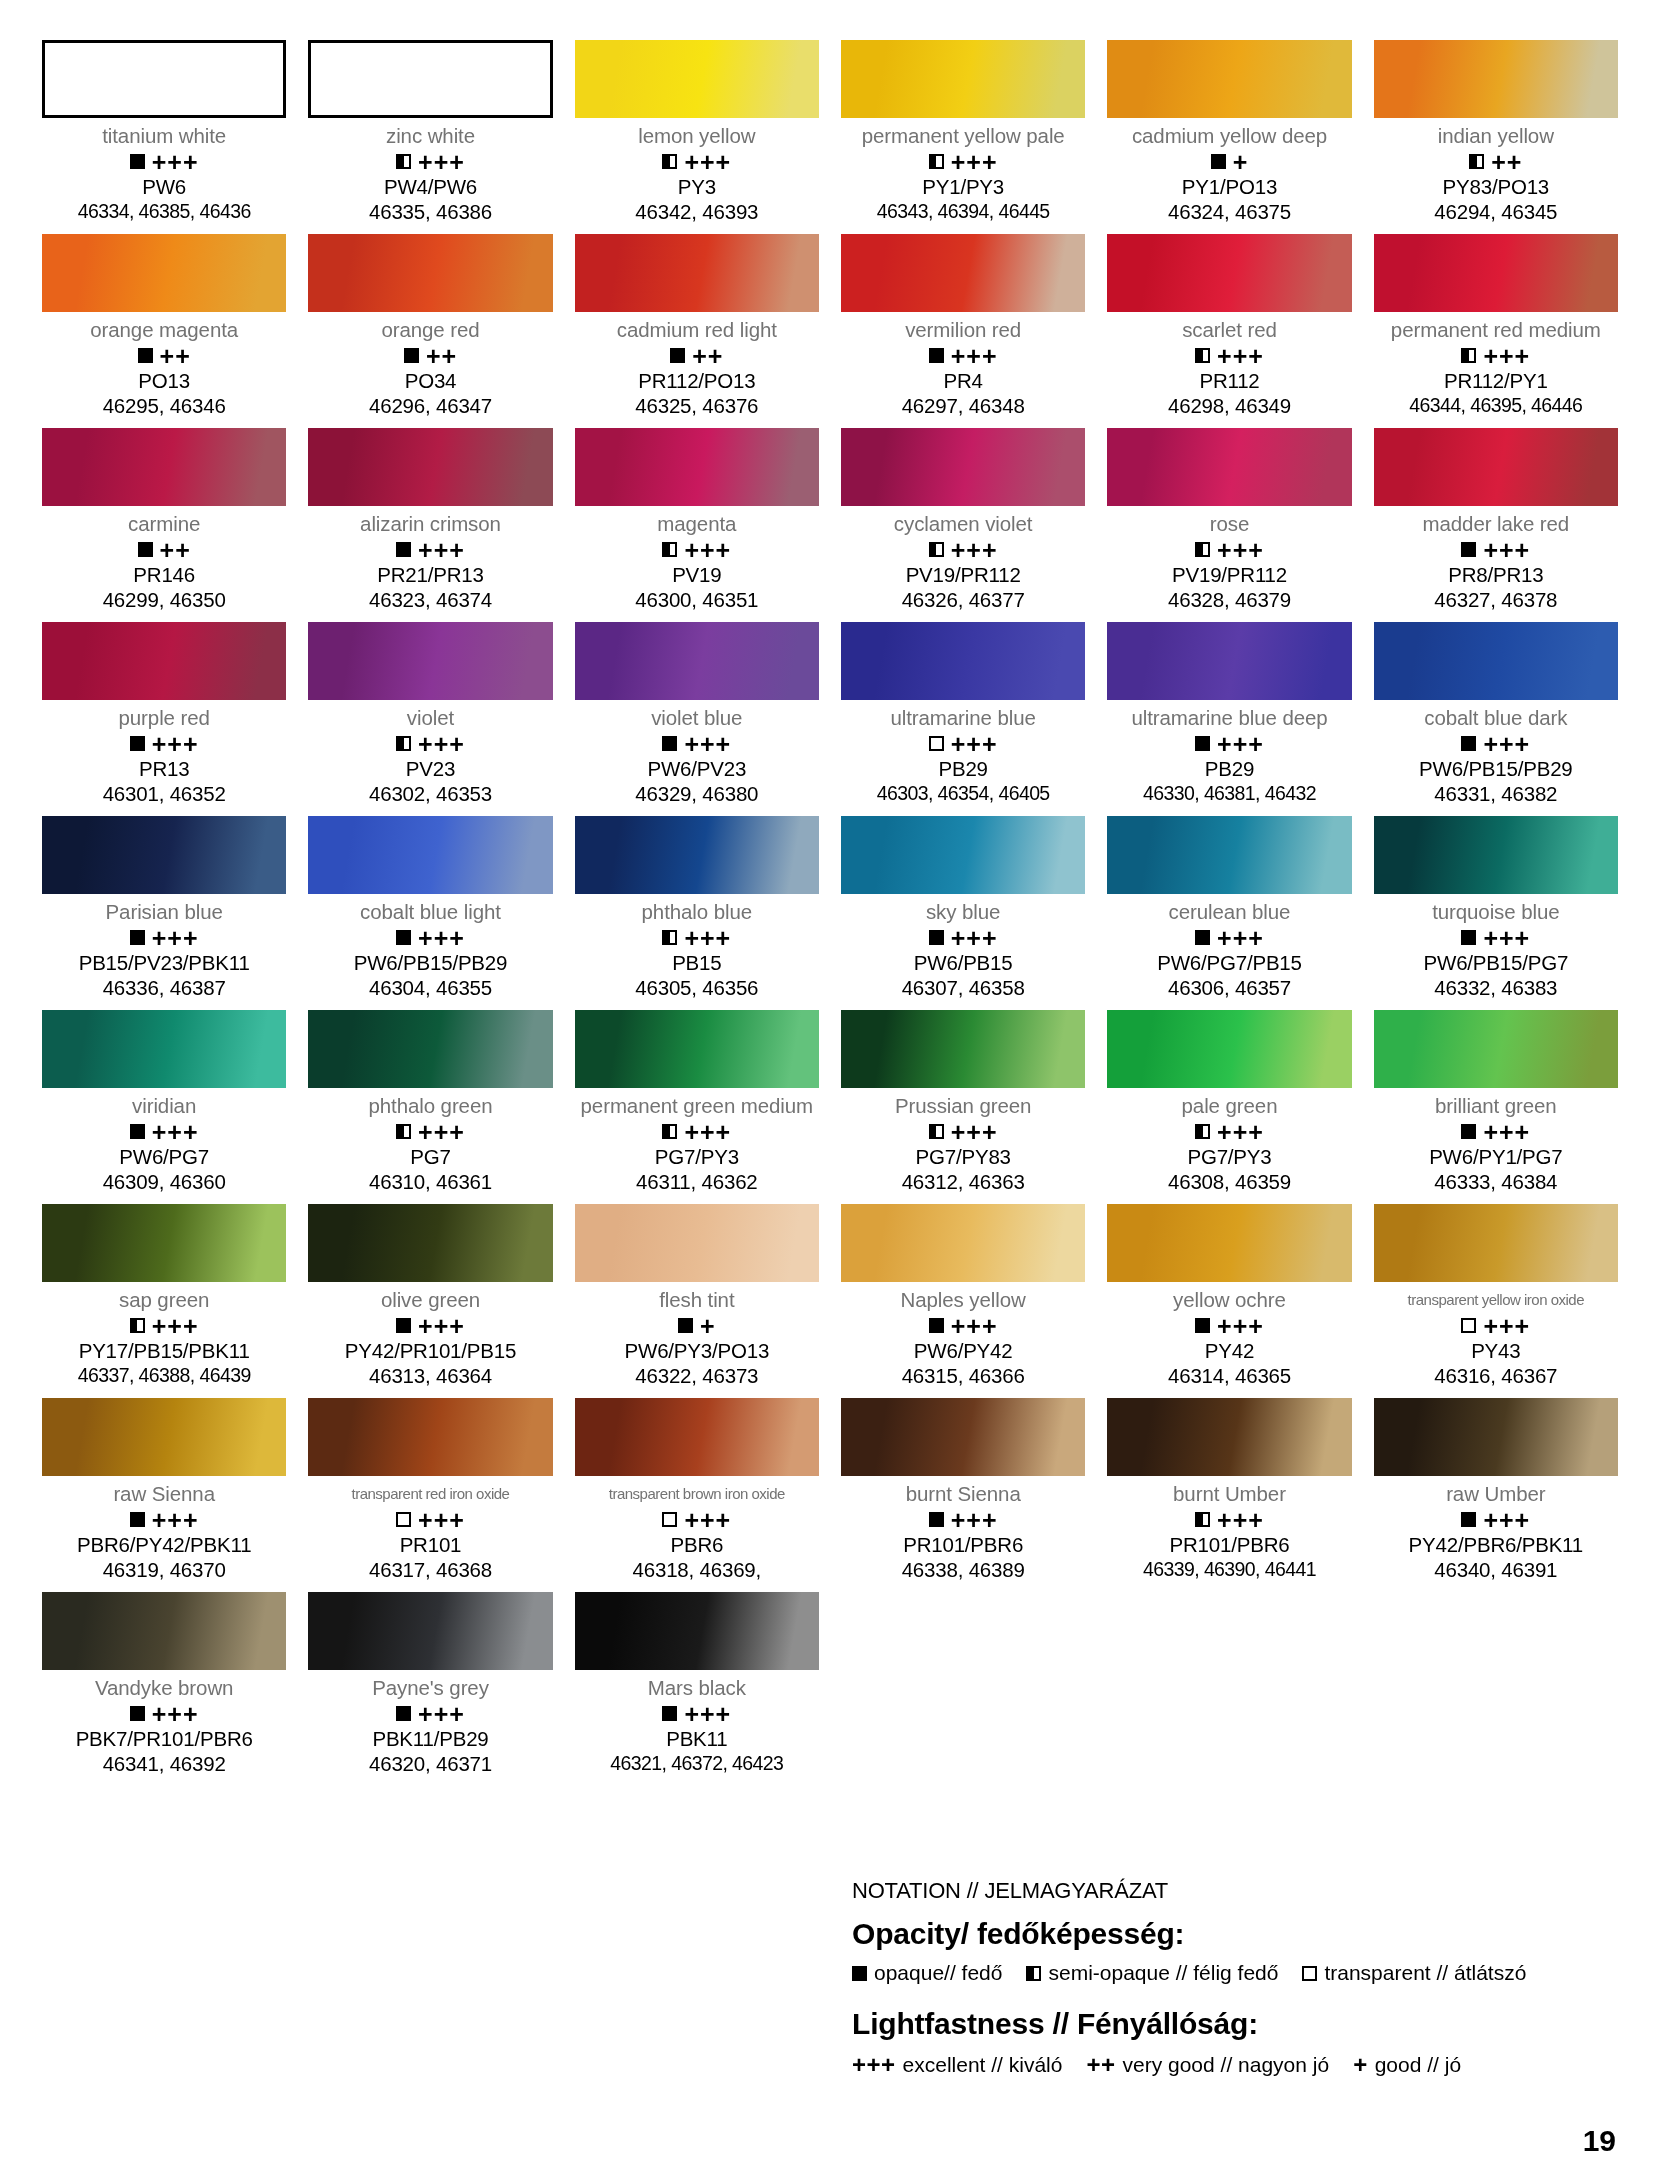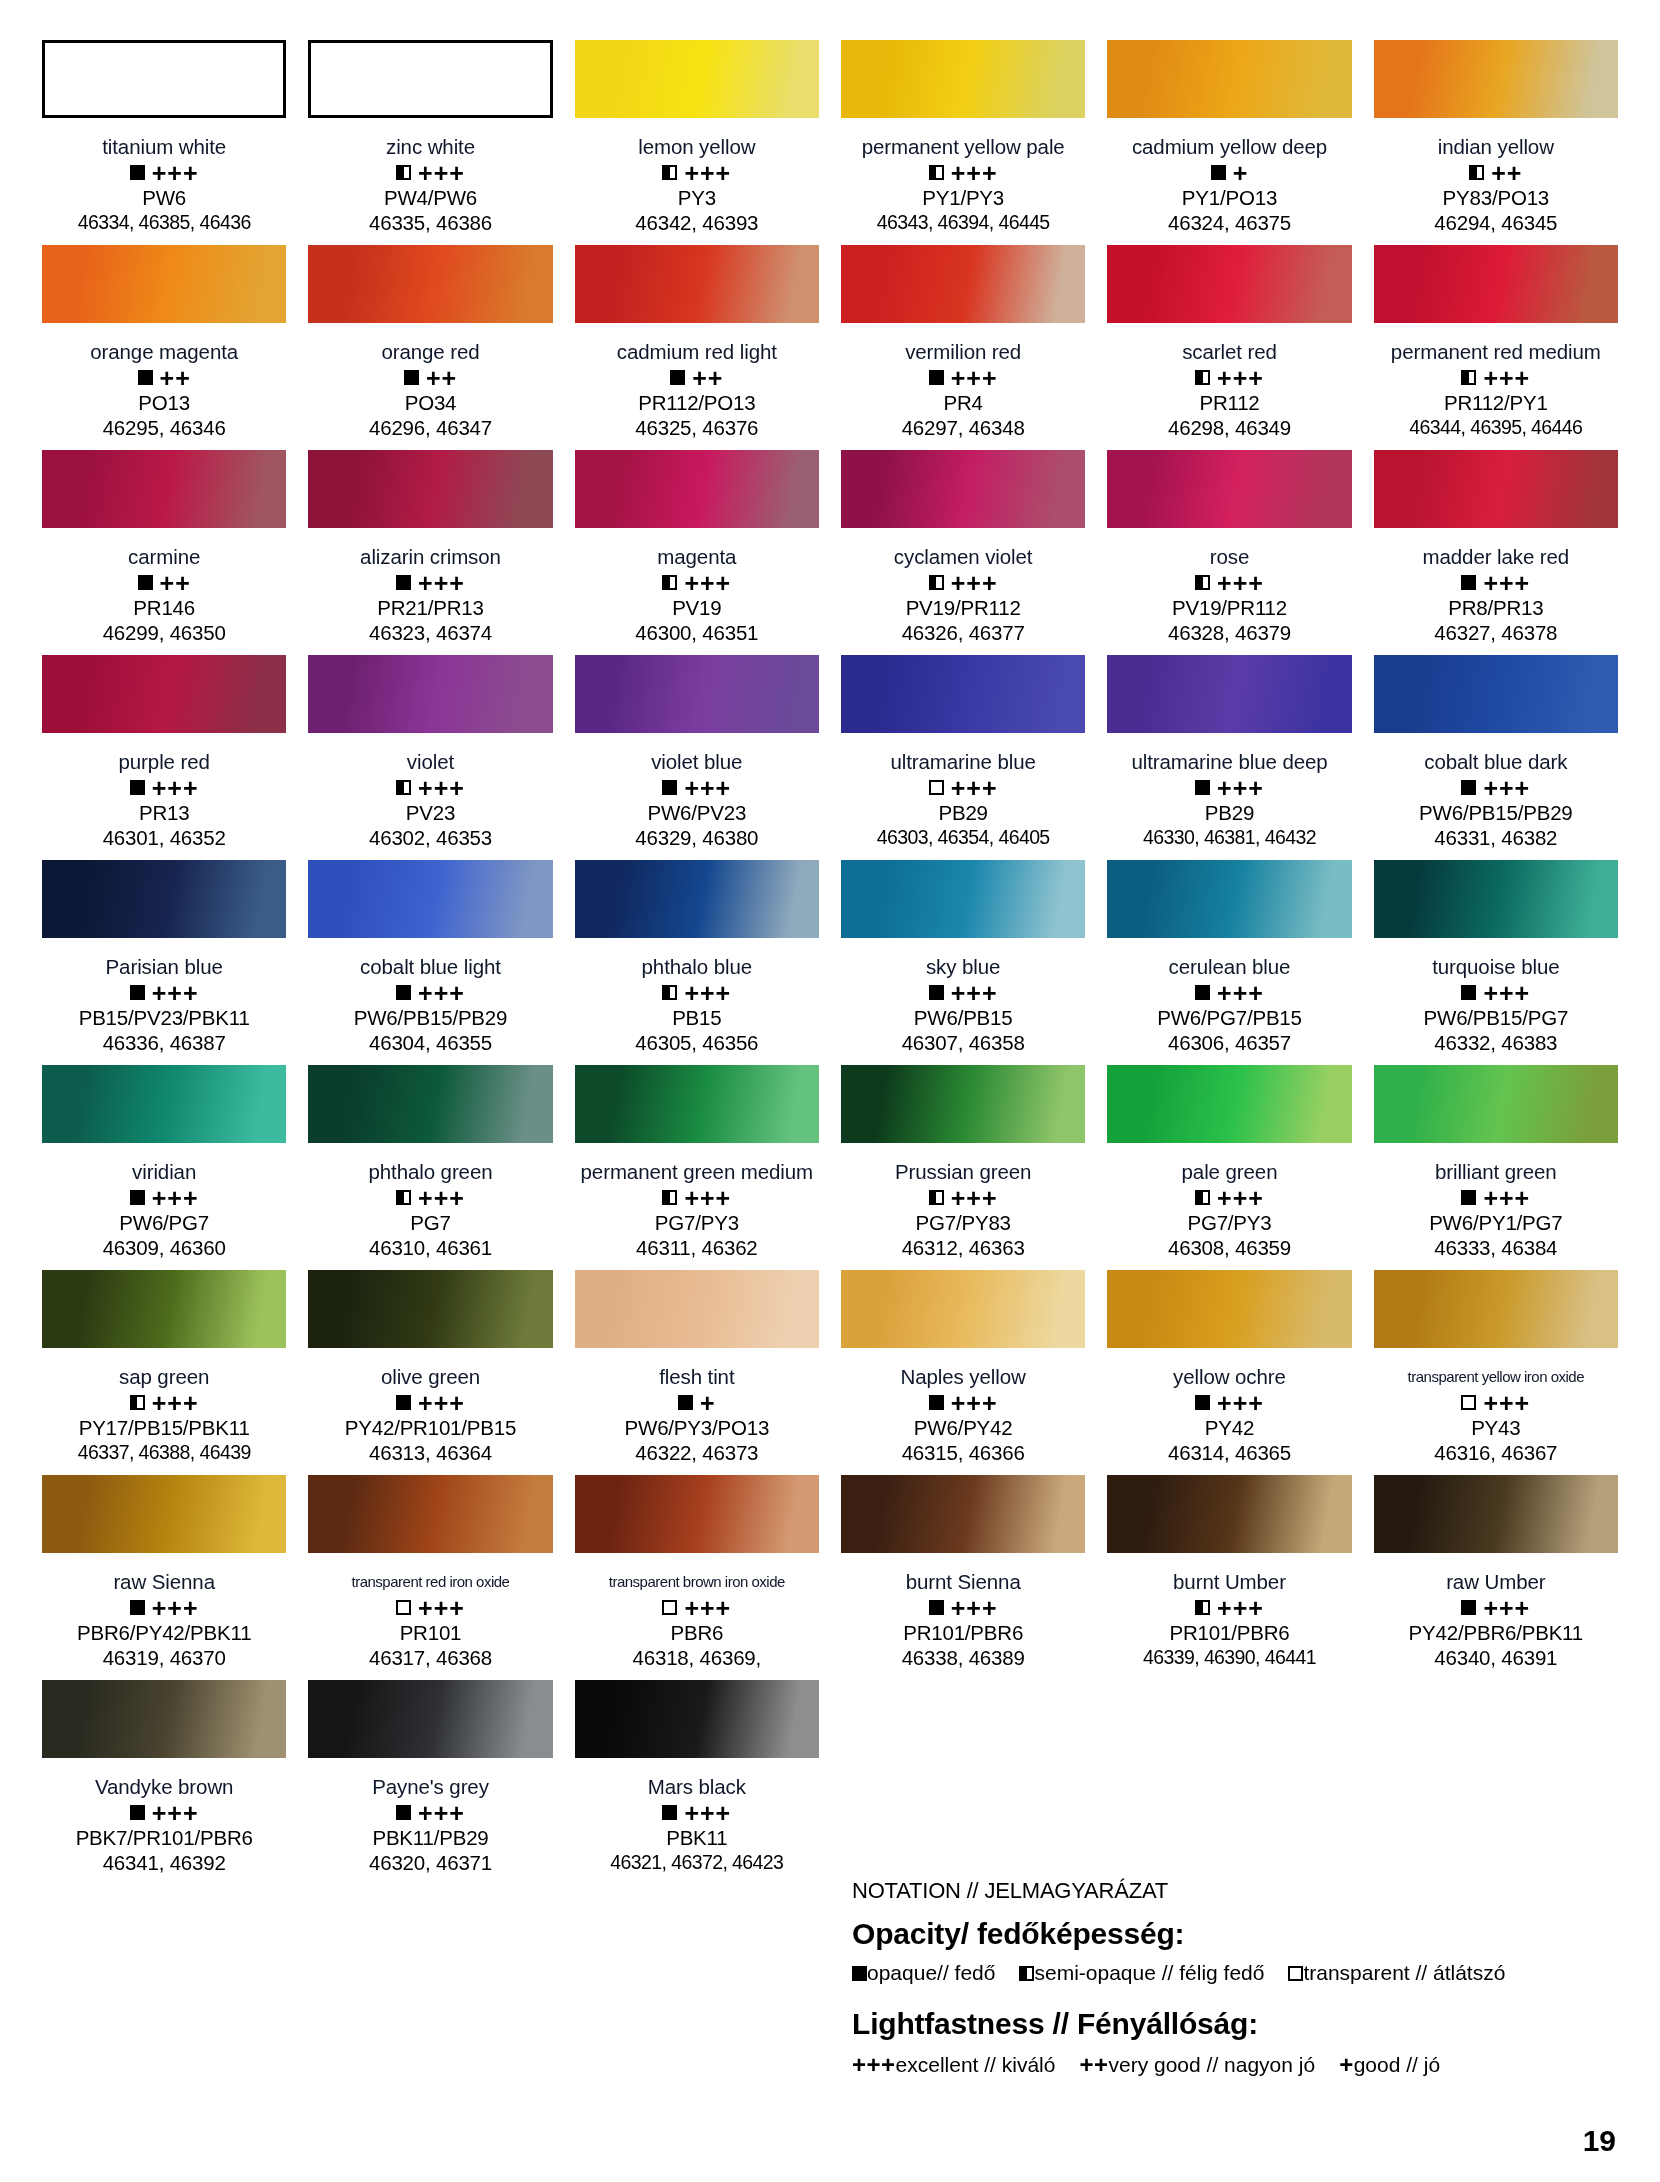--- a/index.html
+++ b/index.html
@@ -34,22 +34,22 @@
   .swatch.outlined {
     background: #ffffff;
     border: 3px solid #000000;
     height: 78px;
   }
 
   .label {
     text-align: center;
     font-size: 20.5px;
     line-height: 26px;
-    color: #0f172a;
-    margin-top: 16px;
+    color: #737373;
+    margin-top: 5px;
     white-space: nowrap;
     letter-spacing: -0.1px;
   }
   .label.tight { font-size: 15px; letter-spacing: -0.5px; }
 
   .meta {
     text-align: center;
     font-size: 20.5px;
     line-height: 25px;
     color: #000;
@@ -113,20 +113,21 @@
     display: flex;
     align-items: center;
     font-size: 21px;
     margin-bottom: 22px;
     gap: 10px;
     white-space: nowrap;
   }
   .legend-item {
     display: flex;
     align-items: center;
+    gap: 7px;
     margin-right: 14px;
   }
   .legend-row .lfsym {
     font-size: 24px;
     font-weight: bold;
     letter-spacing: 0.5px;
   }
   .artline {
     font-size: 21px;
     margin-top: 4px;

